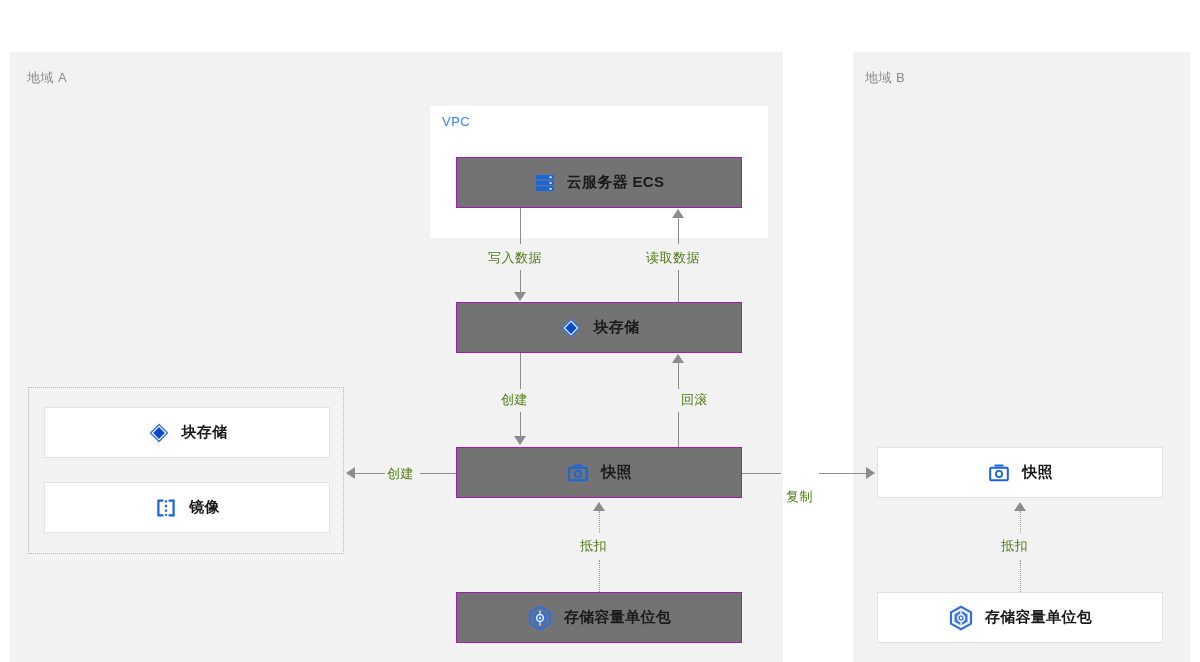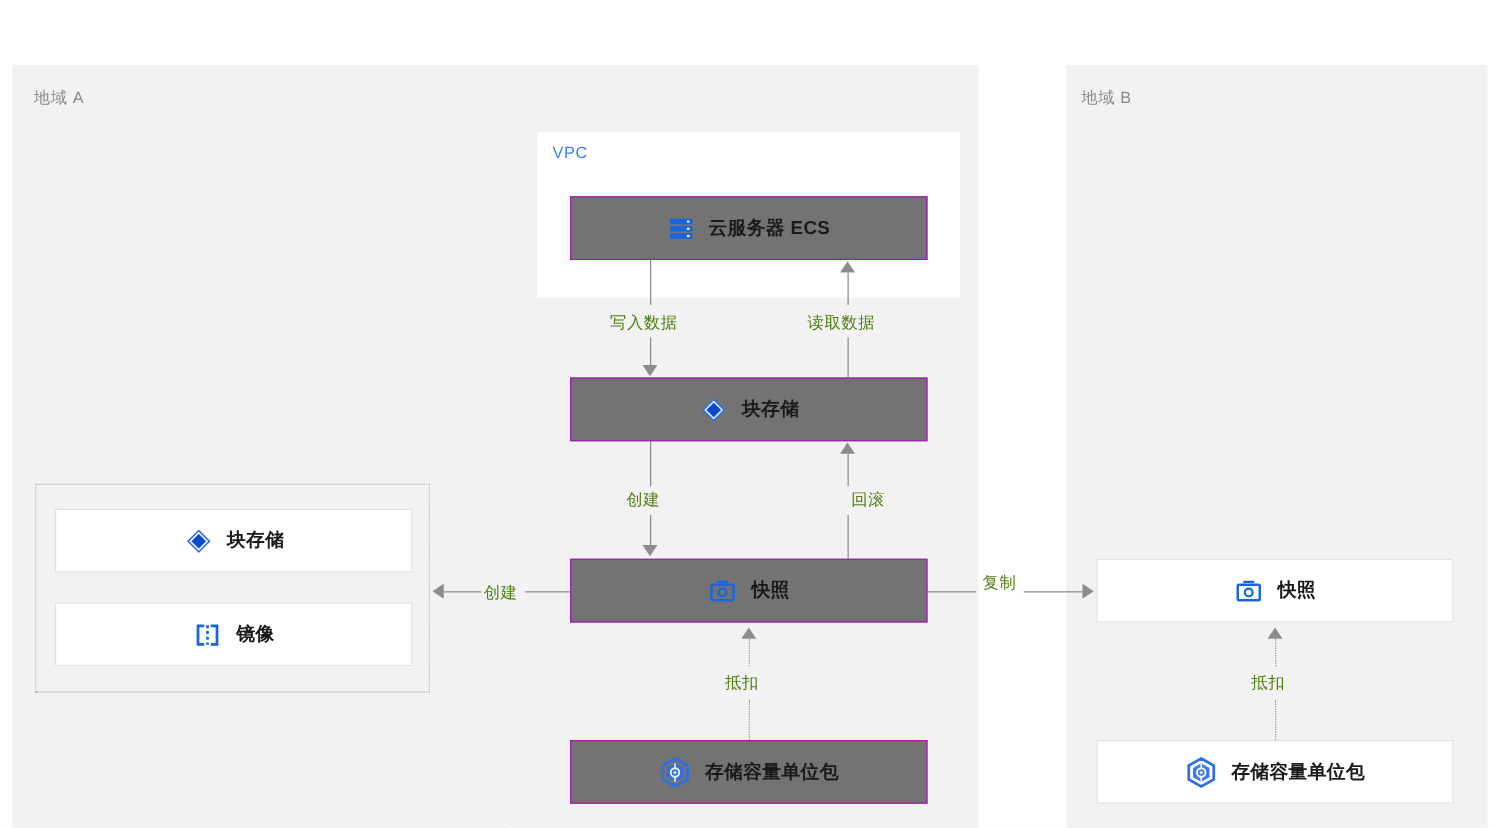--- a/index.html
+++ b/index.html
@@ -188,21 +188,21 @@
   <div class="vline" style="left:678px; top:319px; height:26px;"></div>
   <div class="edge-label" style="left:681px; top:347px;">回滚</div>
   <div class="vline" style="left:678px; top:368px; height:35px;"></div>
 
   <div class="arrow left" style="left:346px; top:423px;"></div>
   <div class="hline" style="left:355px; top:429px; width:30px;"></div>
   <div class="edge-label" style="left:387px; top:421px;">创建</div>
   <div class="hline" style="left:420px; top:429px; width:36px;"></div>
 
   <div class="hline" style="left:742px; top:429px; width:39px;"></div>
-  <div class="edge-label" style="left:786px; top:413px;">复制</div>
+  <div class="edge-label" style="left:786px; top:444px;">复制</div>
   <div class="hline" style="left:819px; top:429px; width:49px;"></div>
   <div class="arrow right" style="left:866px; top:423px;"></div>
 
   <div class="arrow up" style="left:593px; top:458px;"></div>
   <div class="vline dotted" style="left:599px; top:467px; height:22px;"></div>
   <div class="edge-label" style="left:580px; top:493px;">抵扣</div>
   <div class="vline dotted" style="left:599px; top:516px; height:32px;"></div>
 
   <div class="arrow up" style="left:1014px; top:458px;"></div>
   <div class="vline dotted" style="left:1020px; top:467px; height:22px;"></div>

